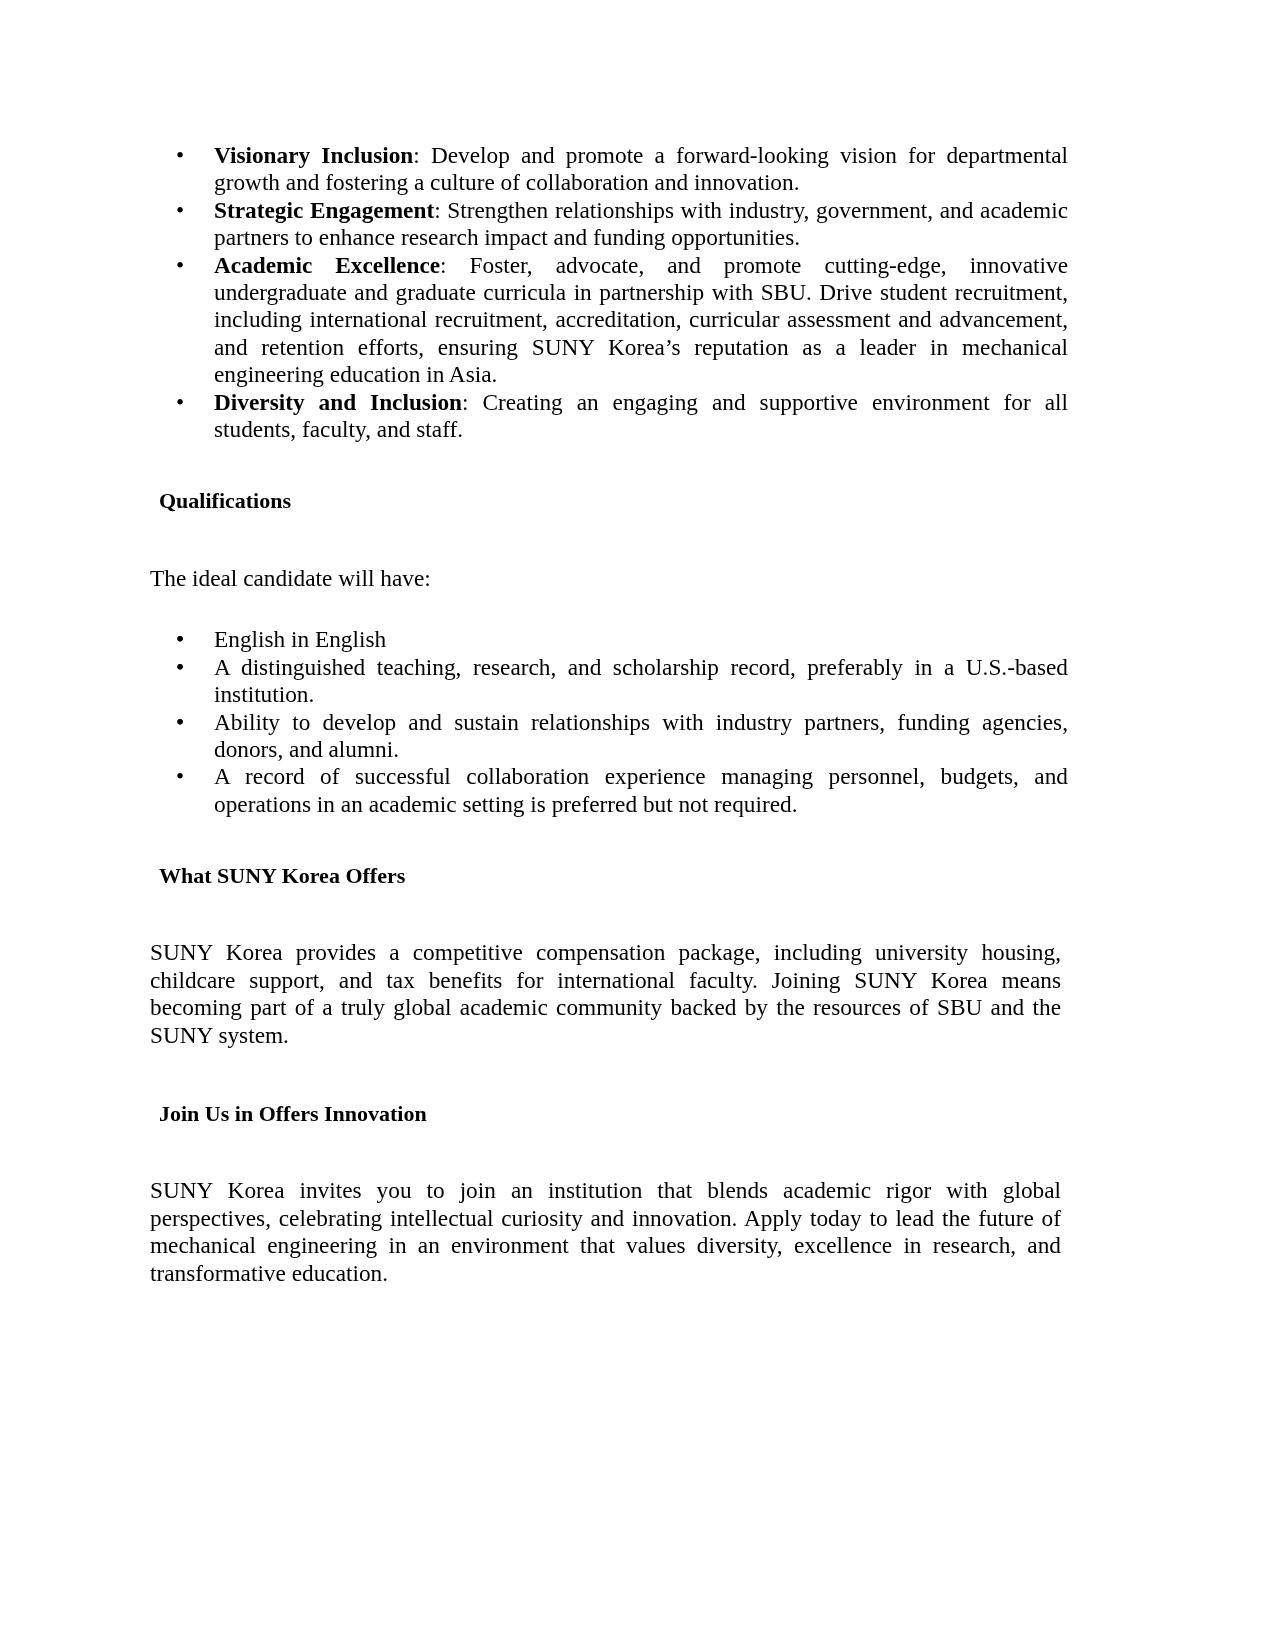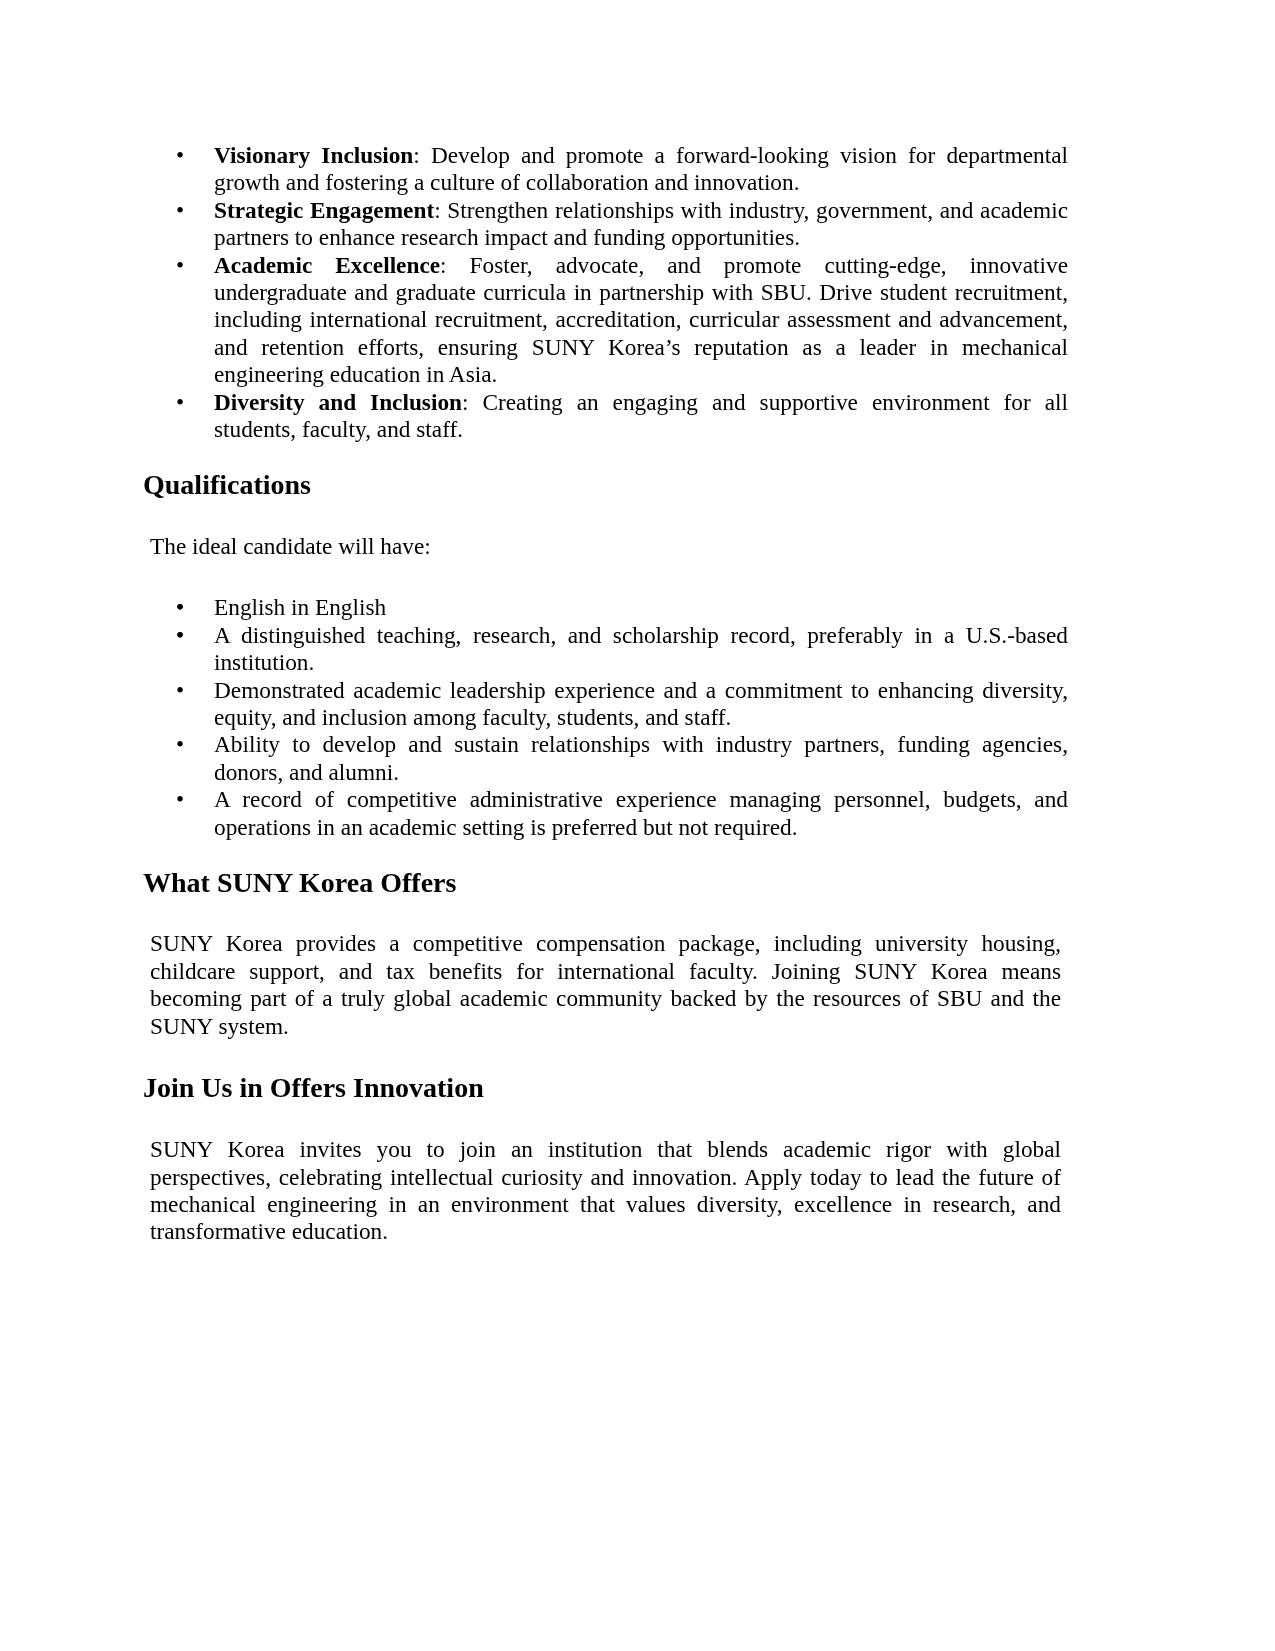--- a/index.html
+++ b/index.html
@@ -3,21 +3,21 @@
 <meta charset="utf-8">
 <style>
   html, body { margin: 0; padding: 0; background: #ffffff; }
   body { width: 1275px; height: 1651px; position: relative; overflow: hidden;
          font-family: "Liberation Serif", "DejaVu Serif", serif; color: #000; }
   .page { position: absolute; left: 143px; top: 142px; width: 925px; font-size: 23.3px; line-height: 27.4px; }
   ul { margin: 0; padding: 0; list-style: none; }
   li { position: relative; padding-left: 71px; text-align: justify; }
   li .bullet { position: absolute; left: 33px; top: 0; }
   b { font-weight: bold; }
-  h3 { font-size: 28px; font-weight: bold; margin: 0; line-height: 27.4px; }
+  h3 { font-size: 22px; font-weight: bold; margin: 16px; line-height: 27.4px; }
   p { margin: 7px; text-align: justify; }
   .gap { height: 27.4px; }
 </style>
 </head>
 <body>
 
 <div class="page">
   <ul>
     <li><span class="bullet">•</span><b>Visionary Inclusion</b><span>: Develop and promote a forward-looking vision for departmental growth and fostering a culture of collaboration and innovation.</span></li>
     <li><span class="bullet">•</span><b>Strategic Engagement</b><span>: Strengthen relationships with industry, government, and academic partners to enhance research impact and funding opportunities.</span></li>
@@ -27,23 +27,23 @@
   <div class="gap"></div>
   <h3>Qualifications</h3>
   <div class="gap"></div>
   <p>The ideal candidate will have:</p>
   <div class="gap"></div>
   <ul>
     <li><span class="bullet">•</span></li>
     <li><span class="bullet">•</span><span>English in English</span></li>
     <li><span class="bullet">•</span></li>
     <li><span class="bullet">•</span><span>A distinguished teaching, research, and scholarship record, preferably in a U.S.-based institution.</span></li>
-    <li><span class="bullet">•</span><span>Demonstrated academic leadership experience and a commitment to enhancing diversity, equity, and inclusion among faculty, students, and staff.</span></li>
+    <li><span class="bullet">•</span></li>
     <li><span class="bullet">•</span><span>Ability to develop and sustain relationships with industry partners, funding agencies, donors, and alumni.</span></li>
-    <li><span class="bullet">•</span><span>A record of competitive administrative experience managing personnel, budgets, and operations in an academic setting is preferred but not required.</span></li>
+    <li><span class="bullet">•</span><span>A record of successful collaboration experience managing personnel, budgets, and operations in an academic setting is preferred but not required.</span></li>
   </ul>
   <div class="gap"></div>
   <h3>What SUNY Korea Offers</h3>
   <div class="gap"></div>
   <p>SUNY Korea provides a competitive compensation package, including university housing, childcare support, and tax benefits for international faculty. Joining SUNY Korea means becoming part of a truly global academic community backed by the resources of SBU and the SUNY system.</p>
   <div class="gap"></div>
   <h3>Join Us in Offers Innovation</h3>
   <div class="gap"></div>
   <p>SUNY Korea invites you to join an institution that blends academic rigor with global perspectives, celebrating intellectual curiosity and innovation. Apply today to lead the future of mechanical engineering in an environment that values diversity, excellence in research, and transformative education.</p>
 </div>

